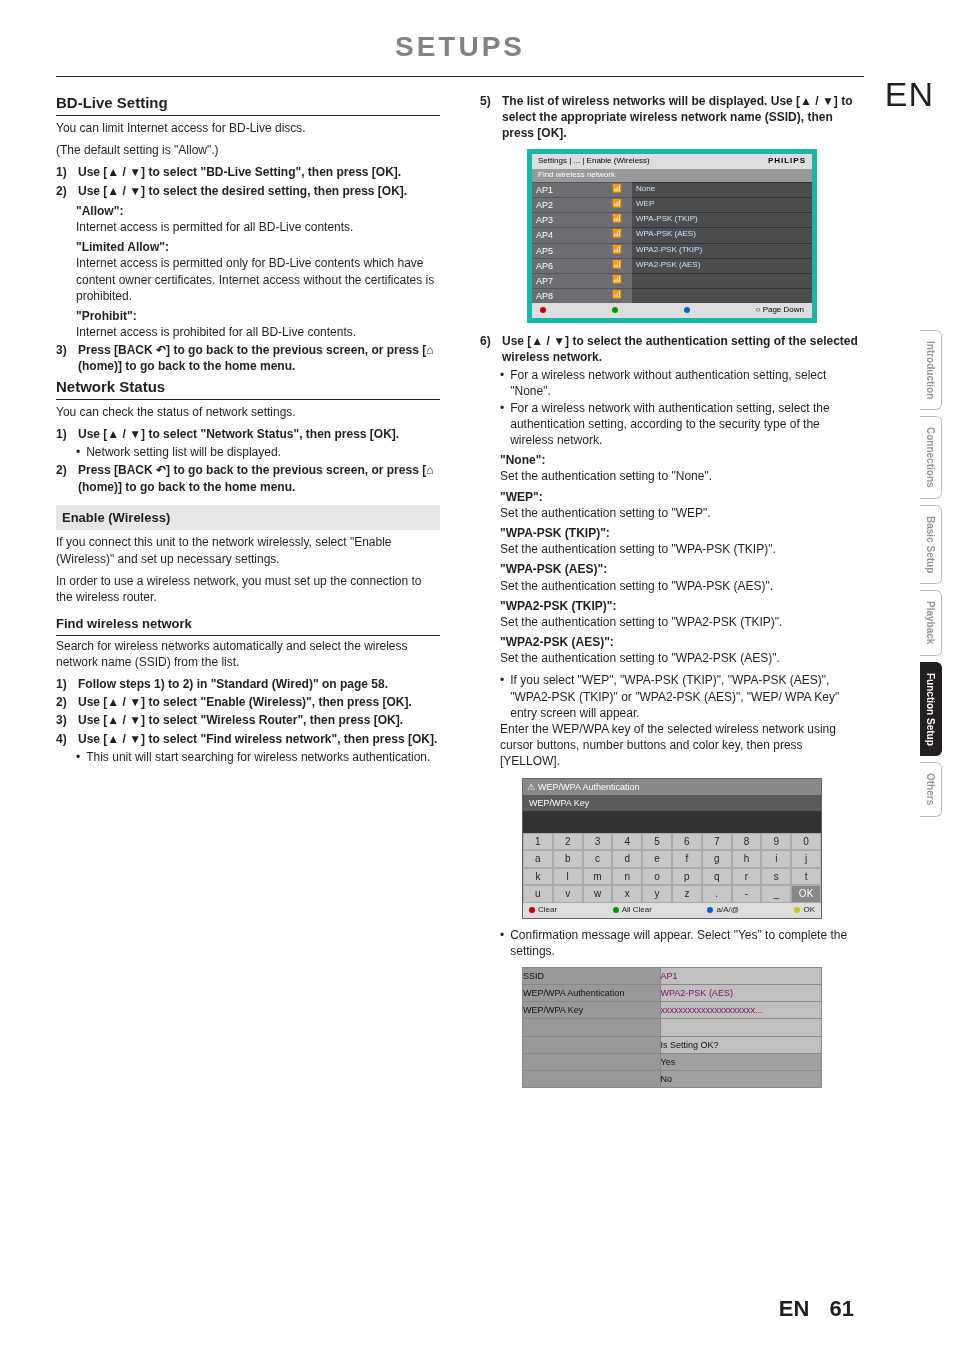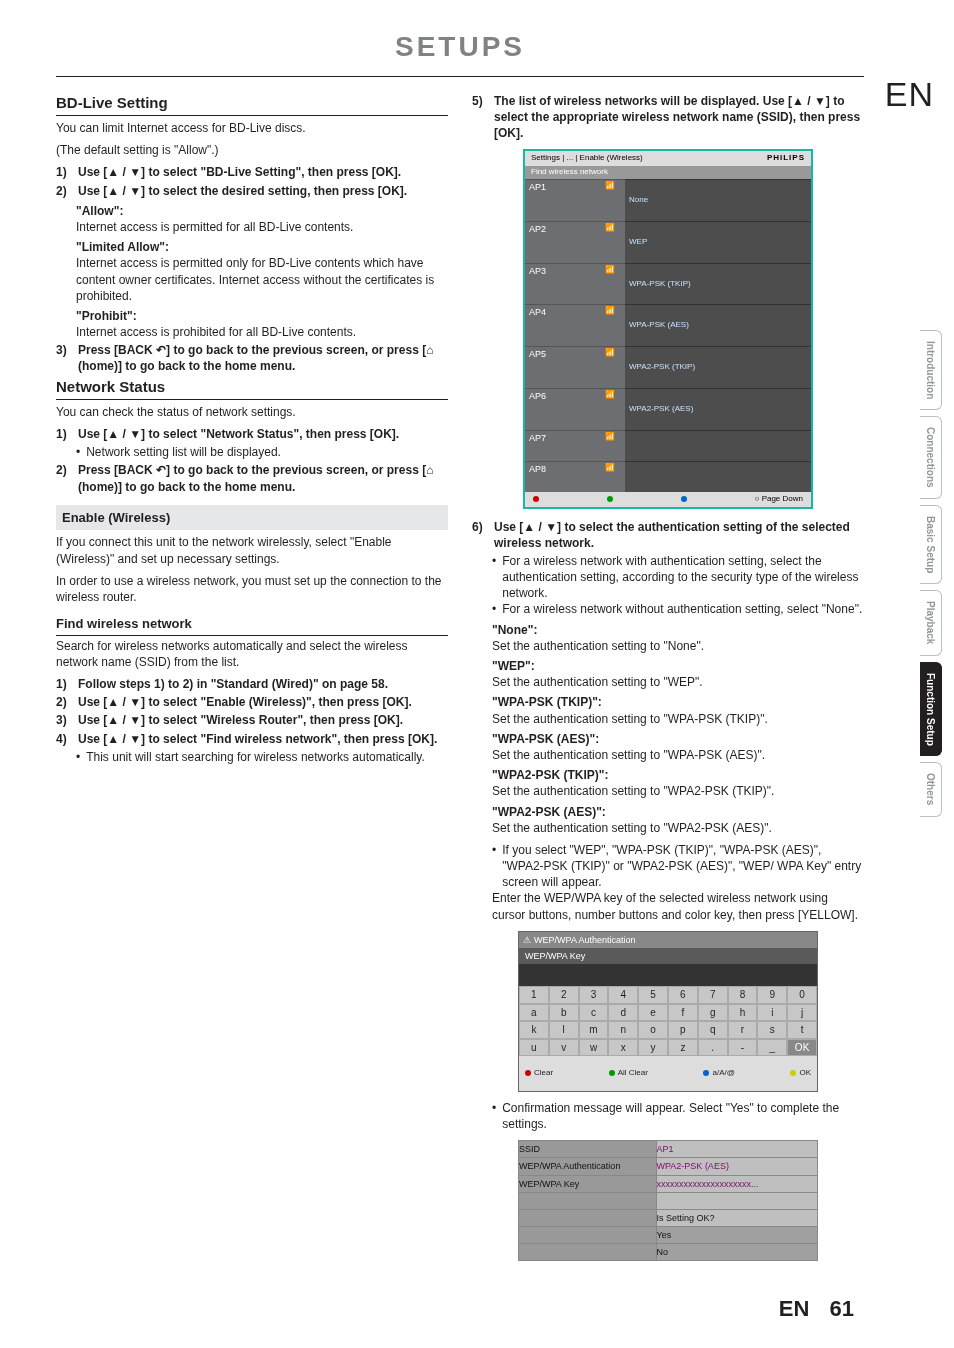--- a/index.html
+++ b/index.html
@@ -17,54 +17,54 @@
   }
   .title {
     text-align: center;
     font-size: 28px;
     font-weight: 600;
     letter-spacing: 3px;
     color: #808285;
     margin-bottom: 10px;
   }
   .rule { border: 0; border-top: 1px solid #231f20; margin: 4px 0 14px 0; }
-  .columns { display: flex; gap: 24px; }
+  .columns { display: flex; gap: 40px; }
   .col { flex: 1 1 50%; }
   h2.section { font-size: 15px; font-weight: 700; margin: 2px 0 4px 0; border-bottom: 1px solid #231f20; padding-bottom: 2px; }
   h3.sub { font-size: 13px; font-weight: 700; margin: 10px 0 2px 0; border-bottom: 1px solid #231f20; padding-bottom: 2px; }
   .enable-box { background: #e6e7e8; padding: 4px 6px; font-weight: 700; margin: 10px 0 4px 0; font-size: 13px; }
   p { margin: 2px 0 6px 0; }
   .step { display: flex; gap: 6px; margin: 2px 0; }
   .step .num { font-weight: 700; min-width: 16px; }
   .step .txt { flex: 1; font-weight: 700; }
   .bullet { display:flex; gap:6px; margin-left:20px; }
   .bullet .dot::before { content:"• "; }
   .indent { margin-left: 20px; }
   .optlabel { font-weight: 700; margin-top:4px; }
 
   
-  .netbox { border:2px solid #14b8a6; background:#3f3f3f; color:#fff; font-size:9px; width:290px; margin:8px auto 10px auto; }
+  .netbox { border:5px solid #14b8a6; background:#3f3f3f; color:#fff; font-size:9px; width:290px; margin:8px auto 10px auto; }
   .netbox .head { display:flex; justify-content:space-between; align-items:center; background:#ddd; color:#000; padding:2px 6px; font-size:8px;}
   .netbox .sub { background:#999; color:#fff; padding:1px 6px; font-size:8px; }
   .netrow { display:flex; }
   .netrow .apcol { width:70px; background:#6d6e71; padding:1px 4px; border-top:1px solid #555;}
   .netrow .sig { width:30px; background:#6d6e71; border-top:1px solid #555; text-align:center; color:#ccc; font-size:8px; padding:1px 0;}
-  .netrow .sec { flex:1; background:#4d4d4d; color:#c4e3ff; padding:15px 4px; border-top:1px solid #333; font-size:8px;}
+  .netrow .sec { flex:1; background:#4d4d4d; color:#c4e3ff; padding:1px 4px; border-top:1px solid #333; font-size:8px;}
   .netfoot { display:flex; gap:18px; background:#ddd; color:#000; padding:2px 8px; font-size:8px; justify-content:space-between;text-align:center;}
   .netfoot .cdot { display:inline-block; width:6px; height:6px; border-radius:50%; margin-right:4px; vertical-align:middle;}
 
   
   .kbbox { border:1px solid #666; width:300px; margin:8px auto; background:#ddd; }
   .kbbox .kbtitle{ background:#888; color:#fff; font-size:9px; padding:2px 4px; }
   .kbbox .kbsub{ background:#5a5a5a; color:#fff; font-size:9px; padding:2px 6px; }
   .kbbox .kbinput{ background:#333; height:22px; }
   .kbgrid { display:grid; grid-template-columns: repeat(10, 1fr); }
   .kbgrid div { border:1px solid #aaa; background:#c7c7c7; text-align:center; font-size:10px; padding:1px 0;}
   .okcell { background:#888 !important; color:#fff; }
-  .kbfoot { display:flex; justify-content:space-between; padding:12px 6px; font-size:8px; background:#ddd; color:#222;text-align:right;}
+  .kbfoot { display:flex; justify-content:space-between; padding:2px 6px; font-size:8px; background:#ddd; color:#222;text-align:right;}
   .kbfoot span::before{ content:""; display:inline-block; width:6px;height:6px;border-radius:50%; margin-right:3px; vertical-align:middle;}
   .kbfoot .red::before{background:#c00;}
   .kbfoot .green::before{background:#090;}
   .kbfoot .blue::before{background:#06c;}
   .kbfoot .yellow::before{background:#cc0;}
 
   
   .conftbl { border:1px solid #666; width:300px; margin:8px auto; font-size:9px; border-collapse:collapse;}
   .conftbl td { border:1px solid #888; padding:2px 0; background:#bfbfbf;}
   .conftbl td.lbl { background:#999; color:#111; width:46%; }
@@ -157,21 +157,21 @@
     <div class="step">
         <span class="num">3)</span>
         <span class="txt">Use [▲ / ▼] to select "Wireless Router", then press [OK].</span>
       </div>
     <div class="step">
         <span class="num">4)</span>
         <span class="txt">Use [▲ / ▼] to select "Find wireless network", then press [OK].</span>
       </div>
     <div class="bullet">
         <span class="dot"></span>
-        <span>This unit will start searching for wireless networks automatically.</span>
+        <span>This unit will start searching for wireless networks authentication.</span>
       </div>
   </div>
 
   <div class="col">
     <div class="step">
         <span class="num">5)</span>
         <span class="txt">The list of wireless networks will be displayed. Use [▲ / ▼] to select the appropriate wireless network name (SSID), then press [OK].</span>
       </div>
 
     <div class="netbox">
@@ -229,25 +229,25 @@
         <span>○ Page Down</span>
       </div>
     </div>
 
     <div class="step">
         <span class="num">6)</span>
         <span class="txt">Use [▲ / ▼] to select the authentication setting of the selected wireless network.</span>
       </div>
     <div class="bullet">
         <span class="dot"></span>
+        <span>For a wireless network without authentication setting, select "None".</span>
+      </div>
+    <div class="bullet">
+        <span class="dot"></span>
         <span>For a wireless network with authentication setting, select the authentication setting, according to the security type of the wireless network.</span>
-      </div>
-    <div class="bullet">
-        <span class="dot"></span>
-        <span>For a wireless network without authentication setting, select "None".</span>
       </div>
 
     <div class="indent">
       <div class="optlabel">"None":</div>
       <div>Set the authentication setting to "None".</div>
       <div class="optlabel">"WEP":</div>
       <div>Set the authentication setting to "WEP".</div>
       <div class="optlabel">"WPA-PSK (TKIP)":</div>
       <div>Set the authentication setting to "WPA-PSK (TKIP)".</div>
       <div class="optlabel">"WPA-PSK (AES)":</div>

